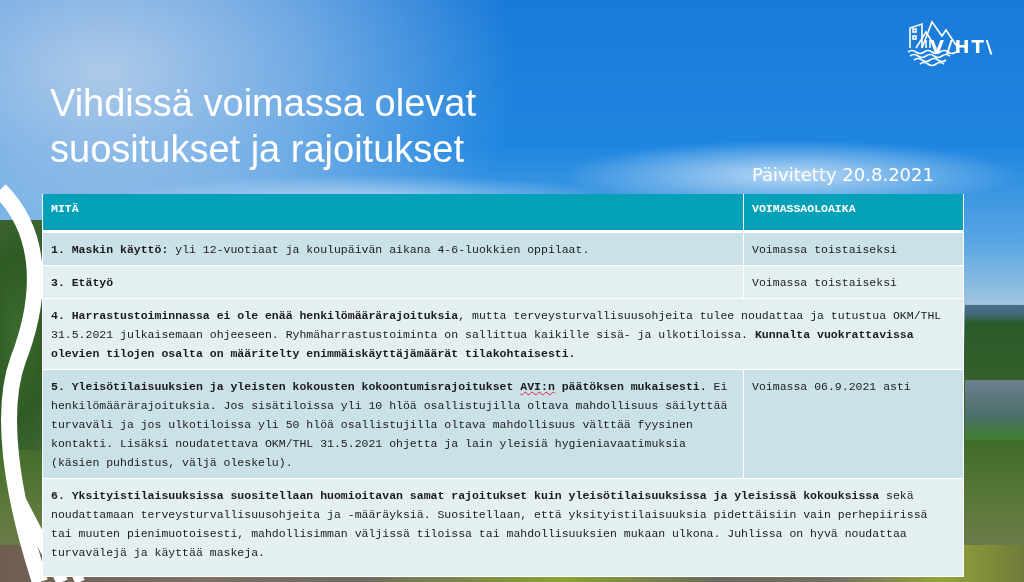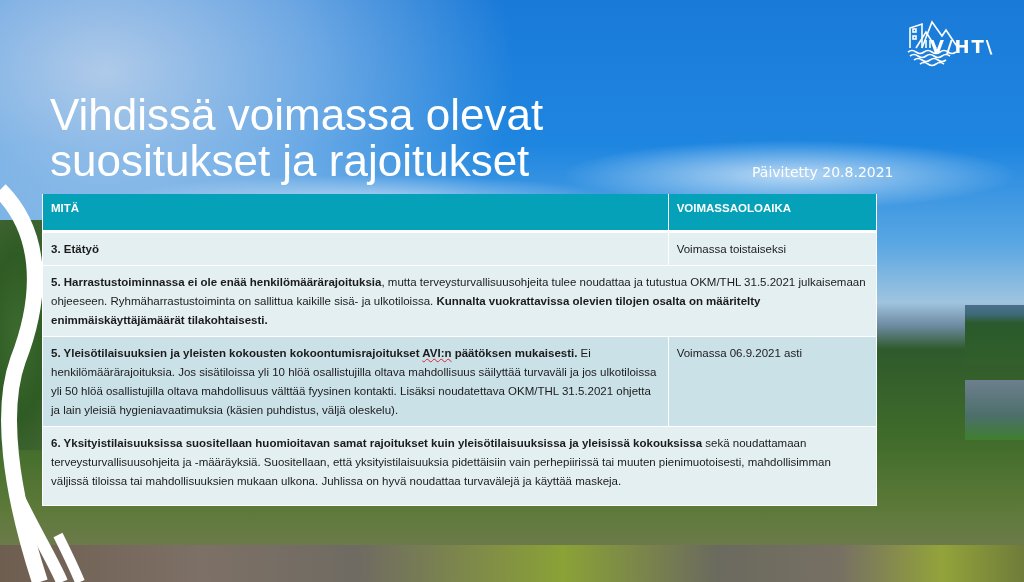--- a/index.html
+++ b/index.html
@@ -15,27 +15,27 @@
   .trees-left { position:absolute; left:0; top:220px; width:60px; height:230px;
     background: radial-gradient(ellipse at 30% 50%, #3c6a2e 0%, #2f5b24 50%, #4a6a3a 100%); }
   .lake-right { position:absolute; left:965px; top:305px; width:59px; height:60px;
     background: linear-gradient(180deg, #4c6f8c 0%, #3e6a7a 15%, #2a5a2c 30%, #325f2a 100%); }
   .water-right { position:absolute; left:965px; top:380px; width:59px; height:60px;
     background: linear-gradient(180deg, #6d7f8e, #4c6f6a 60%, #3f7f2e 100%); }
   .ground { position:absolute; left:0; top:545px; width:1024px; height:37px;
     background: linear-gradient(90deg, #6e5e50 0%, #7d7066 20%, #6f6b62 35%, #8aa236 55%, #6b6a5e 70%, #767063 82%, #93a33a 92%, #6f7c3a 100%); }
   .white-curves { position:absolute; left:0; top:170px; width:90px; height:412px; }
 
-  .title { position:absolute; left:50px; top:92px; width:520px; color:#ffffff; font-size:44px; line-height:46px; font-weight:normal; margin:0; }
-  .updated { position:absolute; left:752px; top:164px; color:#ffffff; font-size:14px; font-family:"DejaVu Sans", sans-serif; }
+  .title { position:absolute; left:50px; top:80px; width:520px; color:#ffffff; font-size:38px; line-height:46px; font-weight:normal; margin:0; }
+  .updated { position:absolute; left:752px; top:164px; color:#ffffff; font-size:18px; font-family:"DejaVu Sans", sans-serif; }
 
   .logo { position:absolute; left:857px; top:18px; width:160px; height:50px; }
   .logo-text { position:absolute; left:930px; top:36px; color:#fff; font-size:18px; font-weight:bold; letter-spacing:2px; font-family:"DejaVu Sans", sans-serif; }
 
-  table.restr { position:absolute; left:42px; top:194px; width:835px; border-collapse:collapse; font-family:Liberation Sans, sans-serif; font-size:11.5px; color:#1b1b1b; }
+  table.restr { position:absolute; left:42px; top:194px; width:922px; border-collapse:collapse; font-family:Liberation Mono, monospace; font-size:11.5px; color:#1b1b1b; }
   table.restr th { background:#04a1b9; color:#ffffff; text-align:left; font-weight:bold; font-size:11.5px; padding:8px 8px 0 8px; height:28px; vertical-align:top; border-left:1px solid #ffffff; border-right:1px solid #ffffff; border-bottom:3px solid #ffffff; }
   table.restr td { padding:7px 8px 6px 8px; vertical-align:top; line-height:19px; border:1px solid #ffffff; }
   table.restr tr.odd td { background:#cbe1e8; }
   table.restr tr.even td { background:#e4eff2; }
   .col1 { width:700px; }
   .col2 { width:206px; }
   b { font-weight:bold; }
   .squiggle { text-decoration: underline wavy #d23; text-decoration-thickness:1px; }
 </style>
 </head>
@@ -80,26 +80,30 @@
   <div class="logo-text">V/HT\</div>
 
   <table class="restr">
     <thead>
       <tr>
         <th class="col1">MITÄ</th>
         <th class="col2">VOIMASSAOLOAIKA</th>
       </tr>
     </thead>
     <tbody>
+      <tr class="odd">
+        <td><b>1. Maskin käyttö:</b><span> yli 12-vuotiaat ja koulupäivän aikana 4-6-luokkien oppilaat.</span></td>
+        <td>Voimassa toistaiseksi</td>
+      </tr>
       <tr class="even">
         <td><b>3. Etätyö</b><span></span></td>
         <td>Voimassa toistaiseksi</td>
       </tr>
       <tr class="even">
-        <td colspan="2"><b>5. Harrastustoiminnassa ei ole enää henkilömäärärajoituksia</b><span>, mutta terveysturvallisuusohjeita tulee noudattaa ja tutustua OKM/THL 31.5.2021 julkaisemaan ohjeeseen. Ryhmäharrastustoiminta on sallittua kaikille sisä- ja ulkotiloissa. </span><b>Kunnalta vuokrattavissa olevien tilojen osalta on määritelty enimmäiskäyttäjämäärät tilakohtaisesti.</b></td>
+        <td colspan="2"><b>4. Harrastustoiminnassa ei ole enää henkilömäärärajoituksia</b><span>, mutta terveysturvallisuusohjeita tulee noudattaa ja tutustua OKM/THL 31.5.2021 julkaisemaan ohjeeseen. Ryhmäharrastustoiminta on sallittua kaikille sisä- ja ulkotiloissa. </span><b>Kunnalta vuokrattavissa olevien tilojen osalta on määritelty enimmäiskäyttäjämäärät tilakohtaisesti.</b></td>
       </tr>
       <tr class="odd">
         <td><b>5. Yleisötilaisuuksien ja yleisten kokousten kokoontumisrajoitukset </b><b class="squiggle">AVI:n</b><b> päätöksen mukaisesti.</b><span> Ei henkilömäärärajoituksia. Jos sisätiloissa yli 10 hlöä osallistujilla oltava mahdollisuus säilyttää turvaväli ja jos ulkotiloissa yli 50 hlöä osallistujilla oltava mahdollisuus välttää fyysinen kontakti. Lisäksi noudatettava OKM/THL 31.5.2021 ohjetta ja lain yleisiä hygieniavaatimuksia (käsien puhdistus, väljä oleskelu).</span></td>
         <td>Voimassa 06.9.2021 asti</td>
       </tr>
       <tr class="even">
         <td colspan="2" style="padding-bottom:14px;"><b>6. Yksityistilaisuuksissa suositellaan huomioitavan samat rajoitukset kuin yleisötilaisuuksissa ja yleisissä kokouksissa</b><span> sekä noudattamaan terveysturvallisuusohjeita ja -määräyksiä. Suositellaan, että yksityistilaisuuksia pidettäisiin vain perhepiirissä tai muuten pienimuotoisesti, mahdollisimman väljissä tiloissa tai mahdollisuuksien mukaan ulkona. Juhlissa on hyvä noudattaa turvavälejä ja käyttää maskeja.</span></td>
       </tr>
     </tbody>
   </table>

